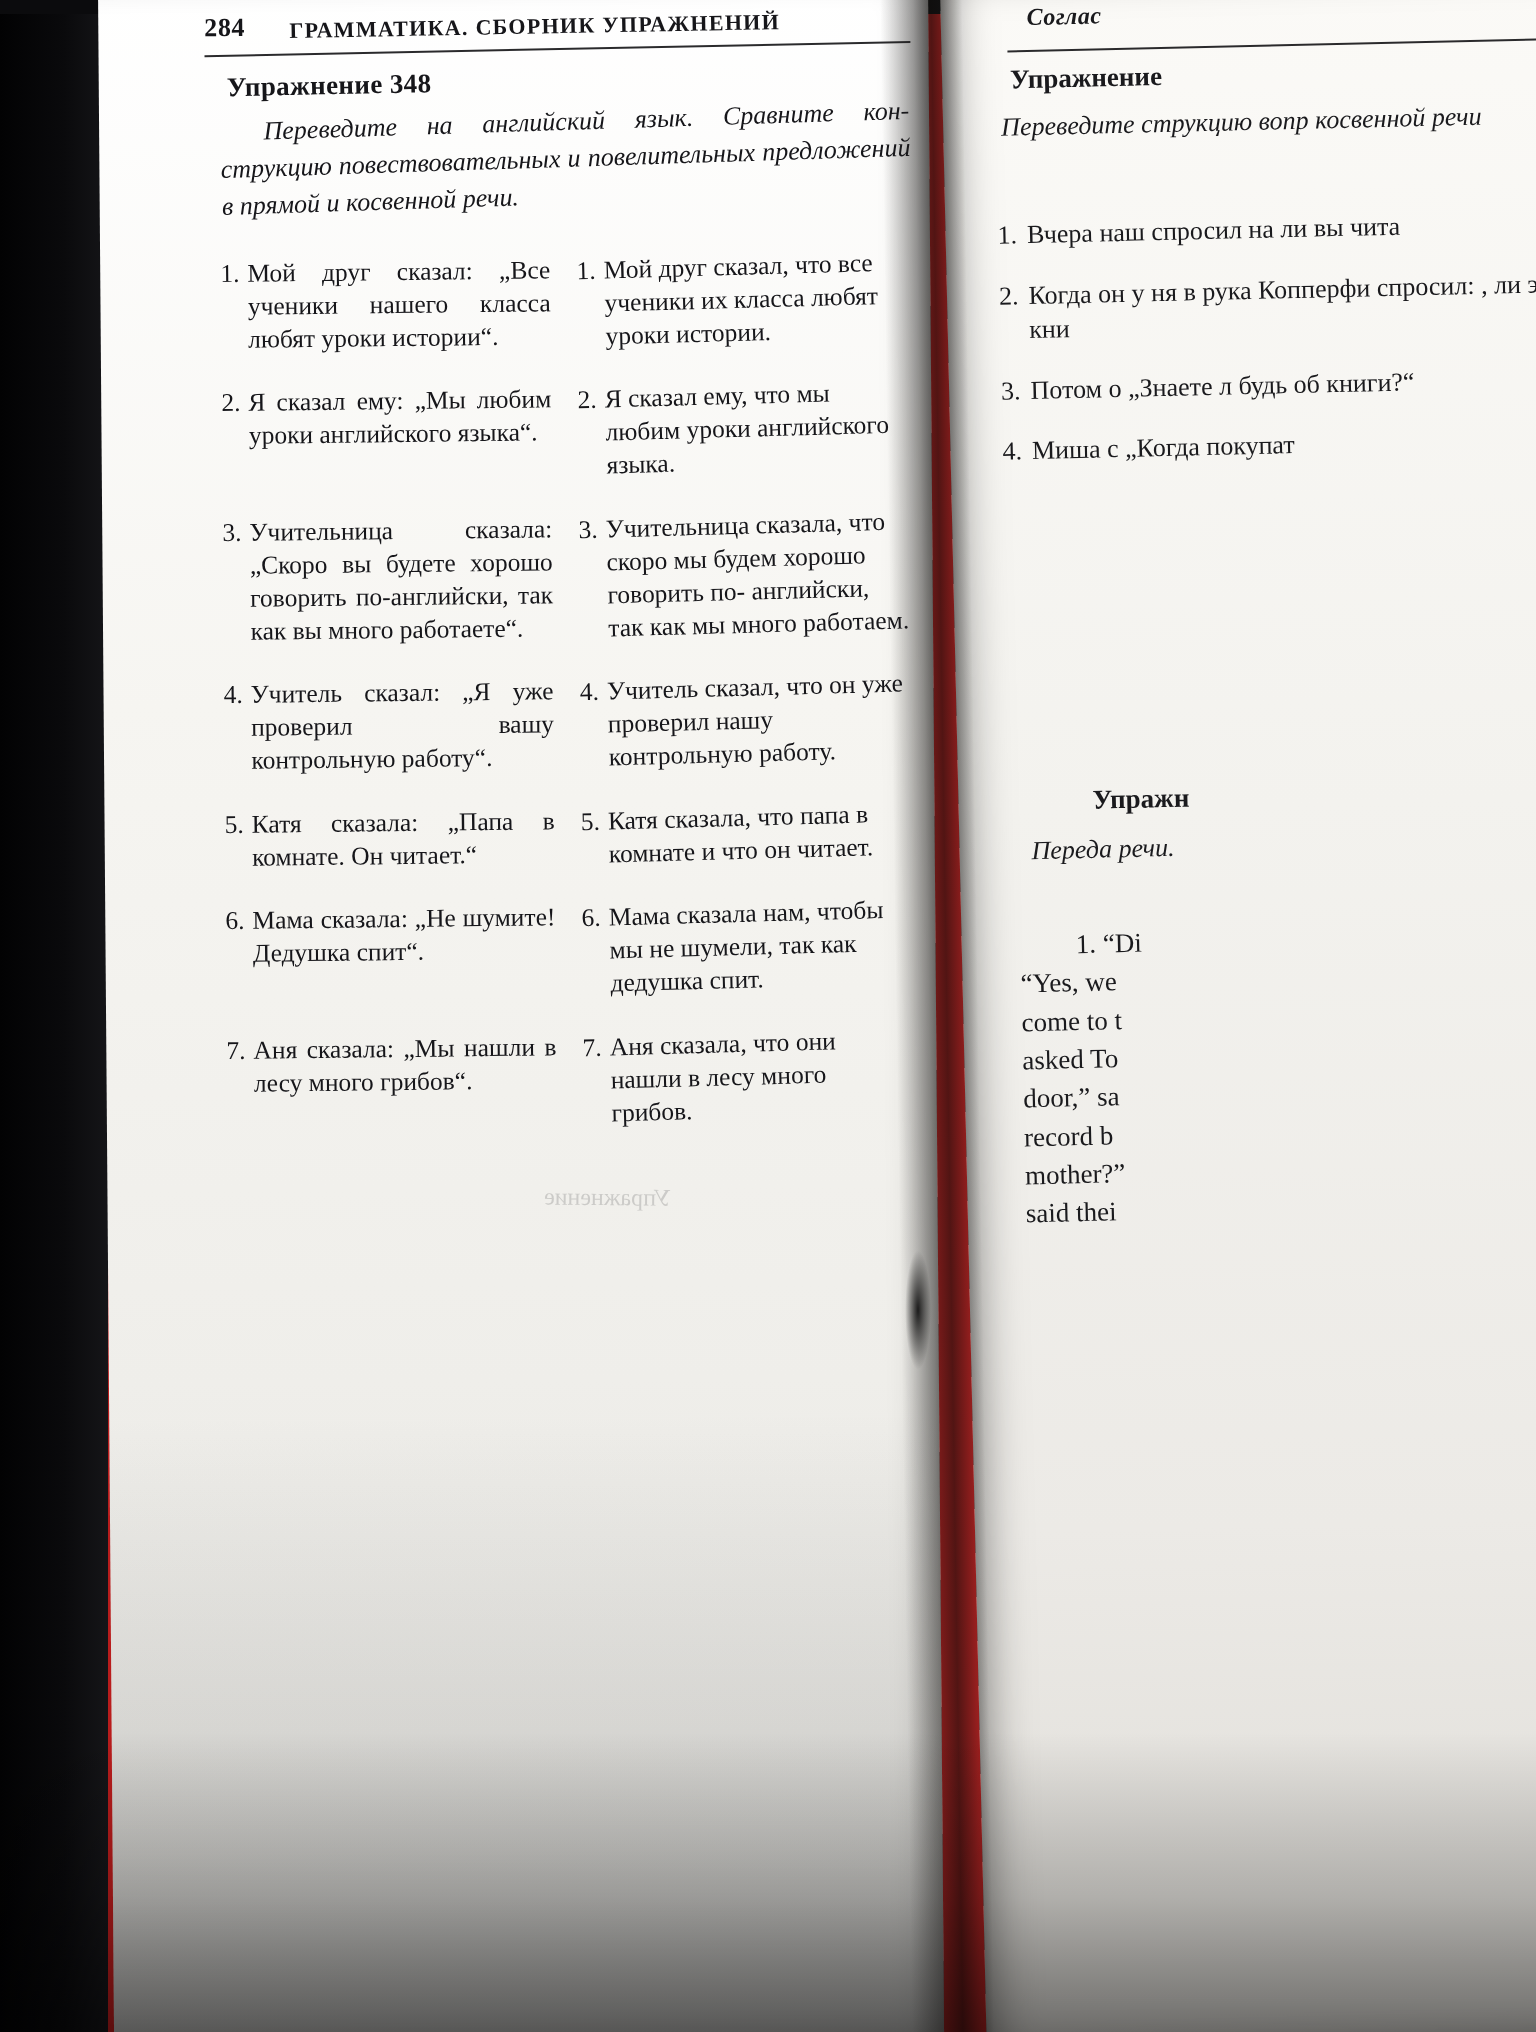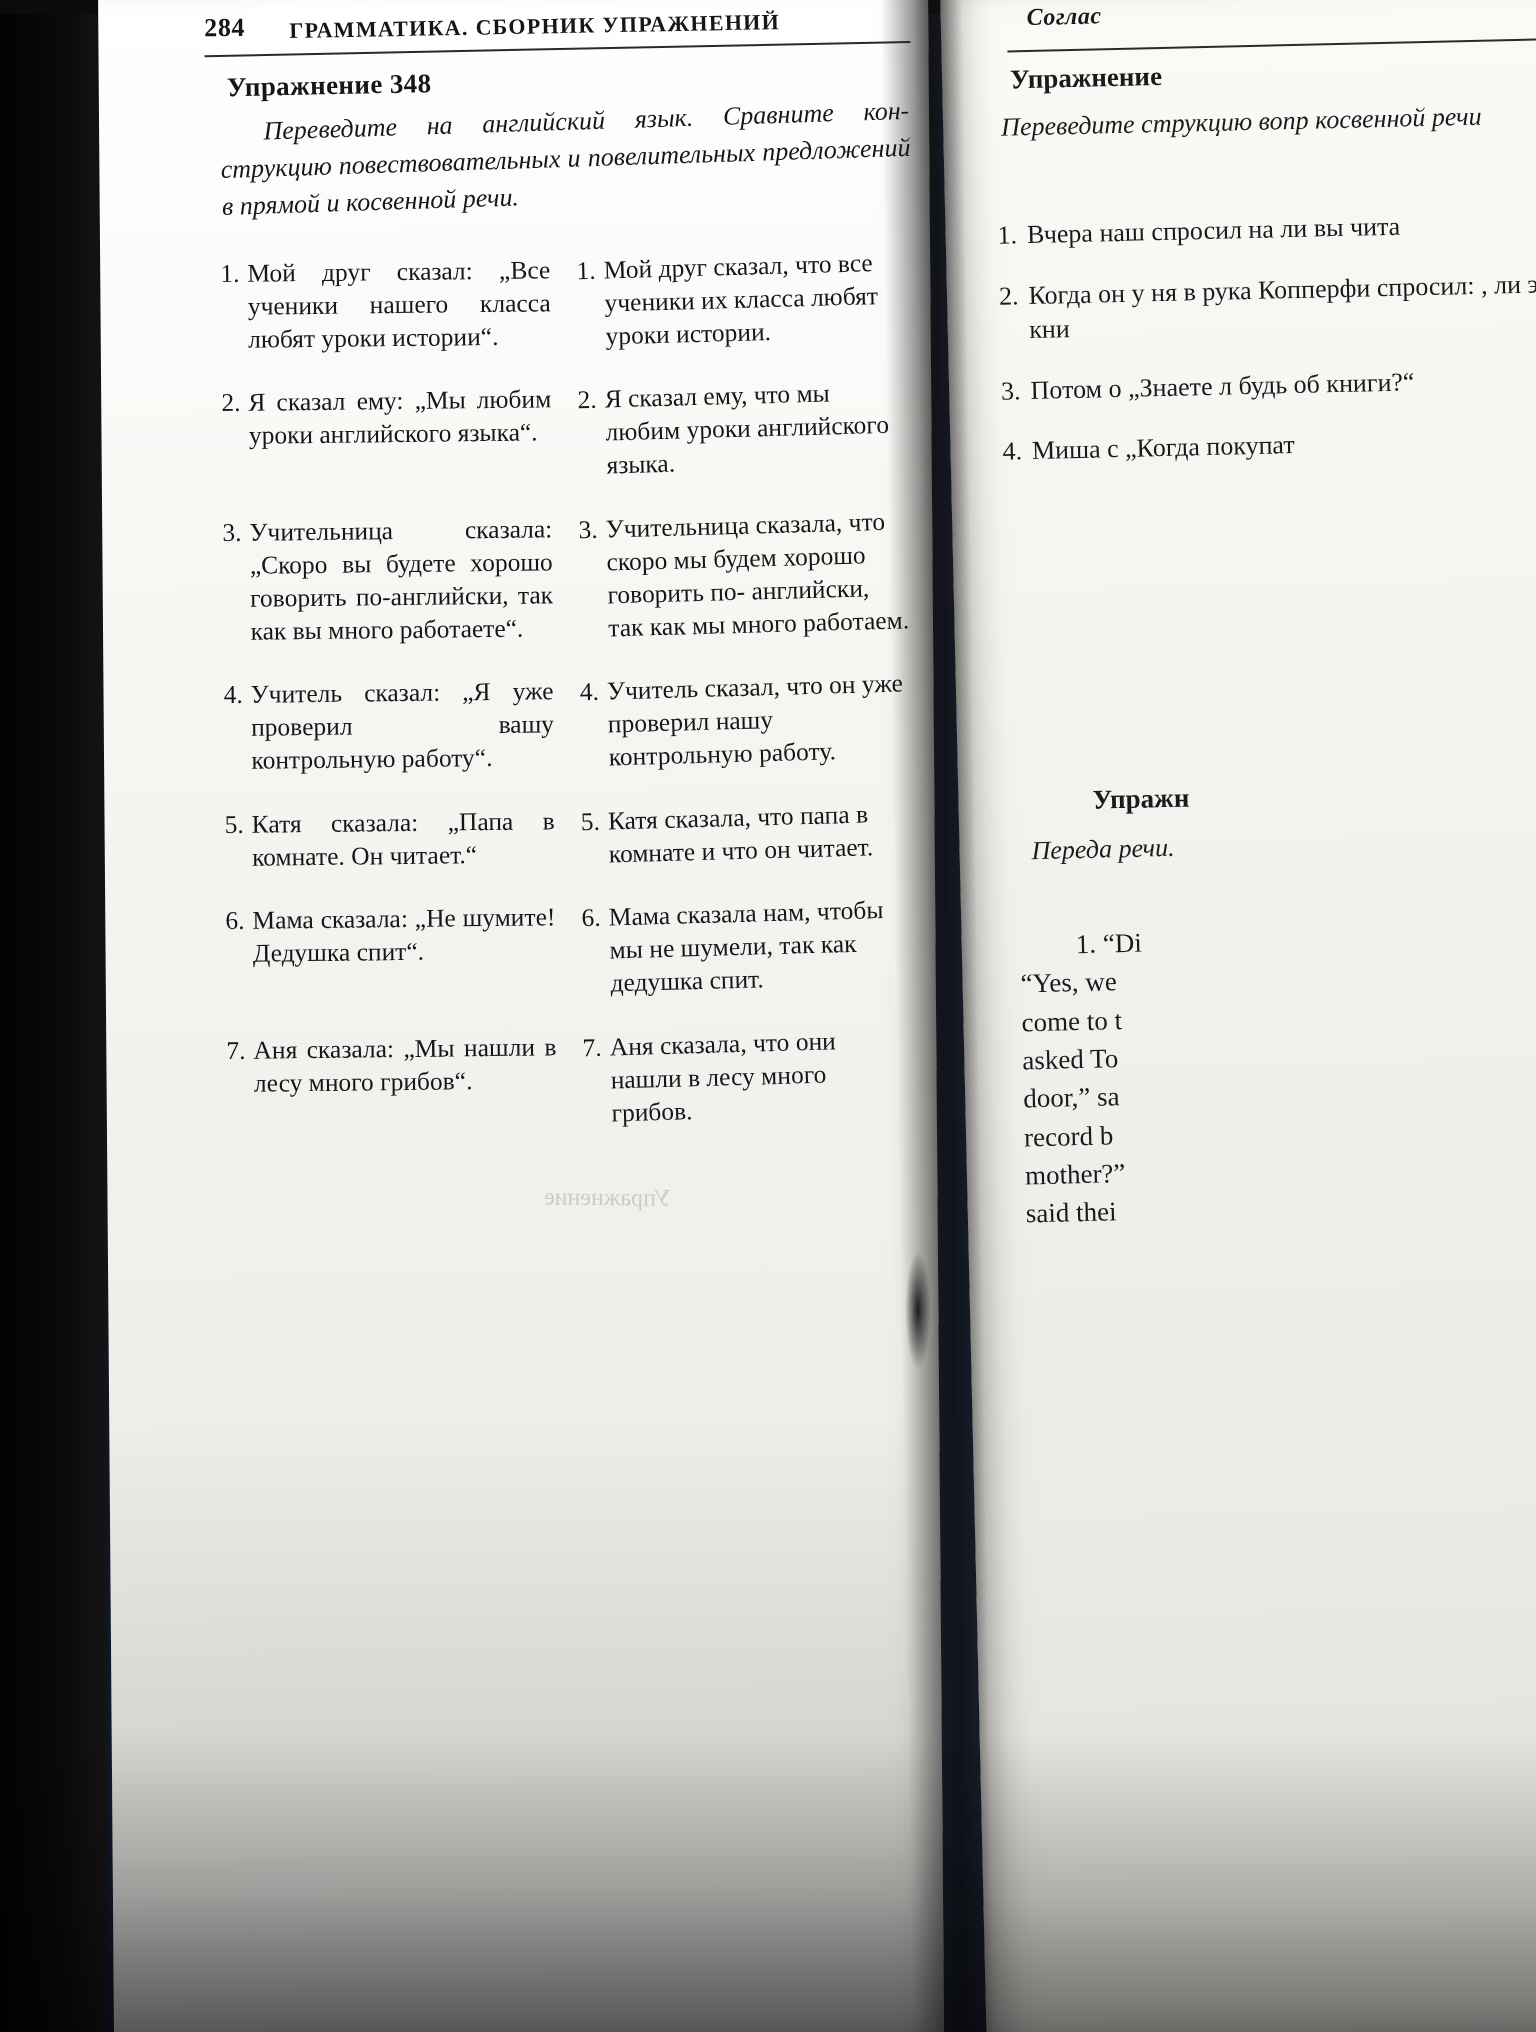--- a/index.html
+++ b/index.html
@@ -11,21 +11,21 @@
     width: 1536px;
     height: 2032px;
     overflow: hidden;
     font-family: "Liberation Serif", serif;
   }
 
   
   #photo {
     position: absolute;
     inset: 0;
-    background: #0f172a;
+    background: #b91c1c;
     overflow: hidden;
   }
 
   
   .bg-left {
     position: absolute;
     left: 0; top: 0;
     width: 108px; height: 2032px;
     background: linear-gradient(90deg,#020203 0%, #0a0a0c 60%, #151518 100%);
   }

